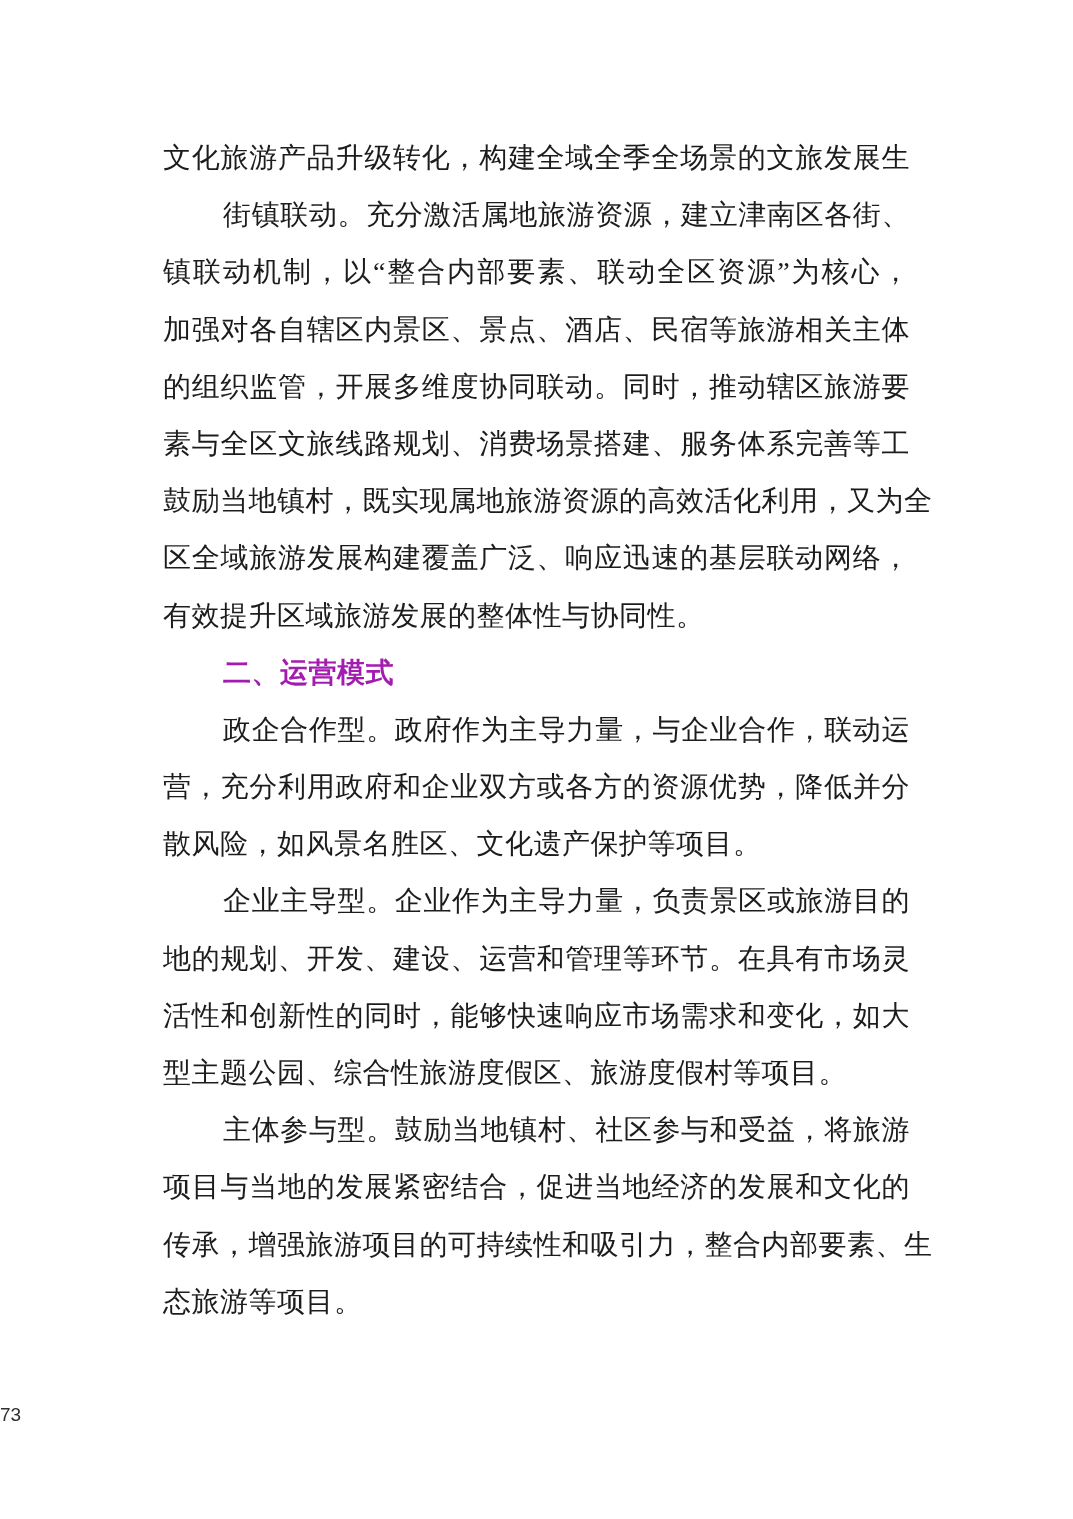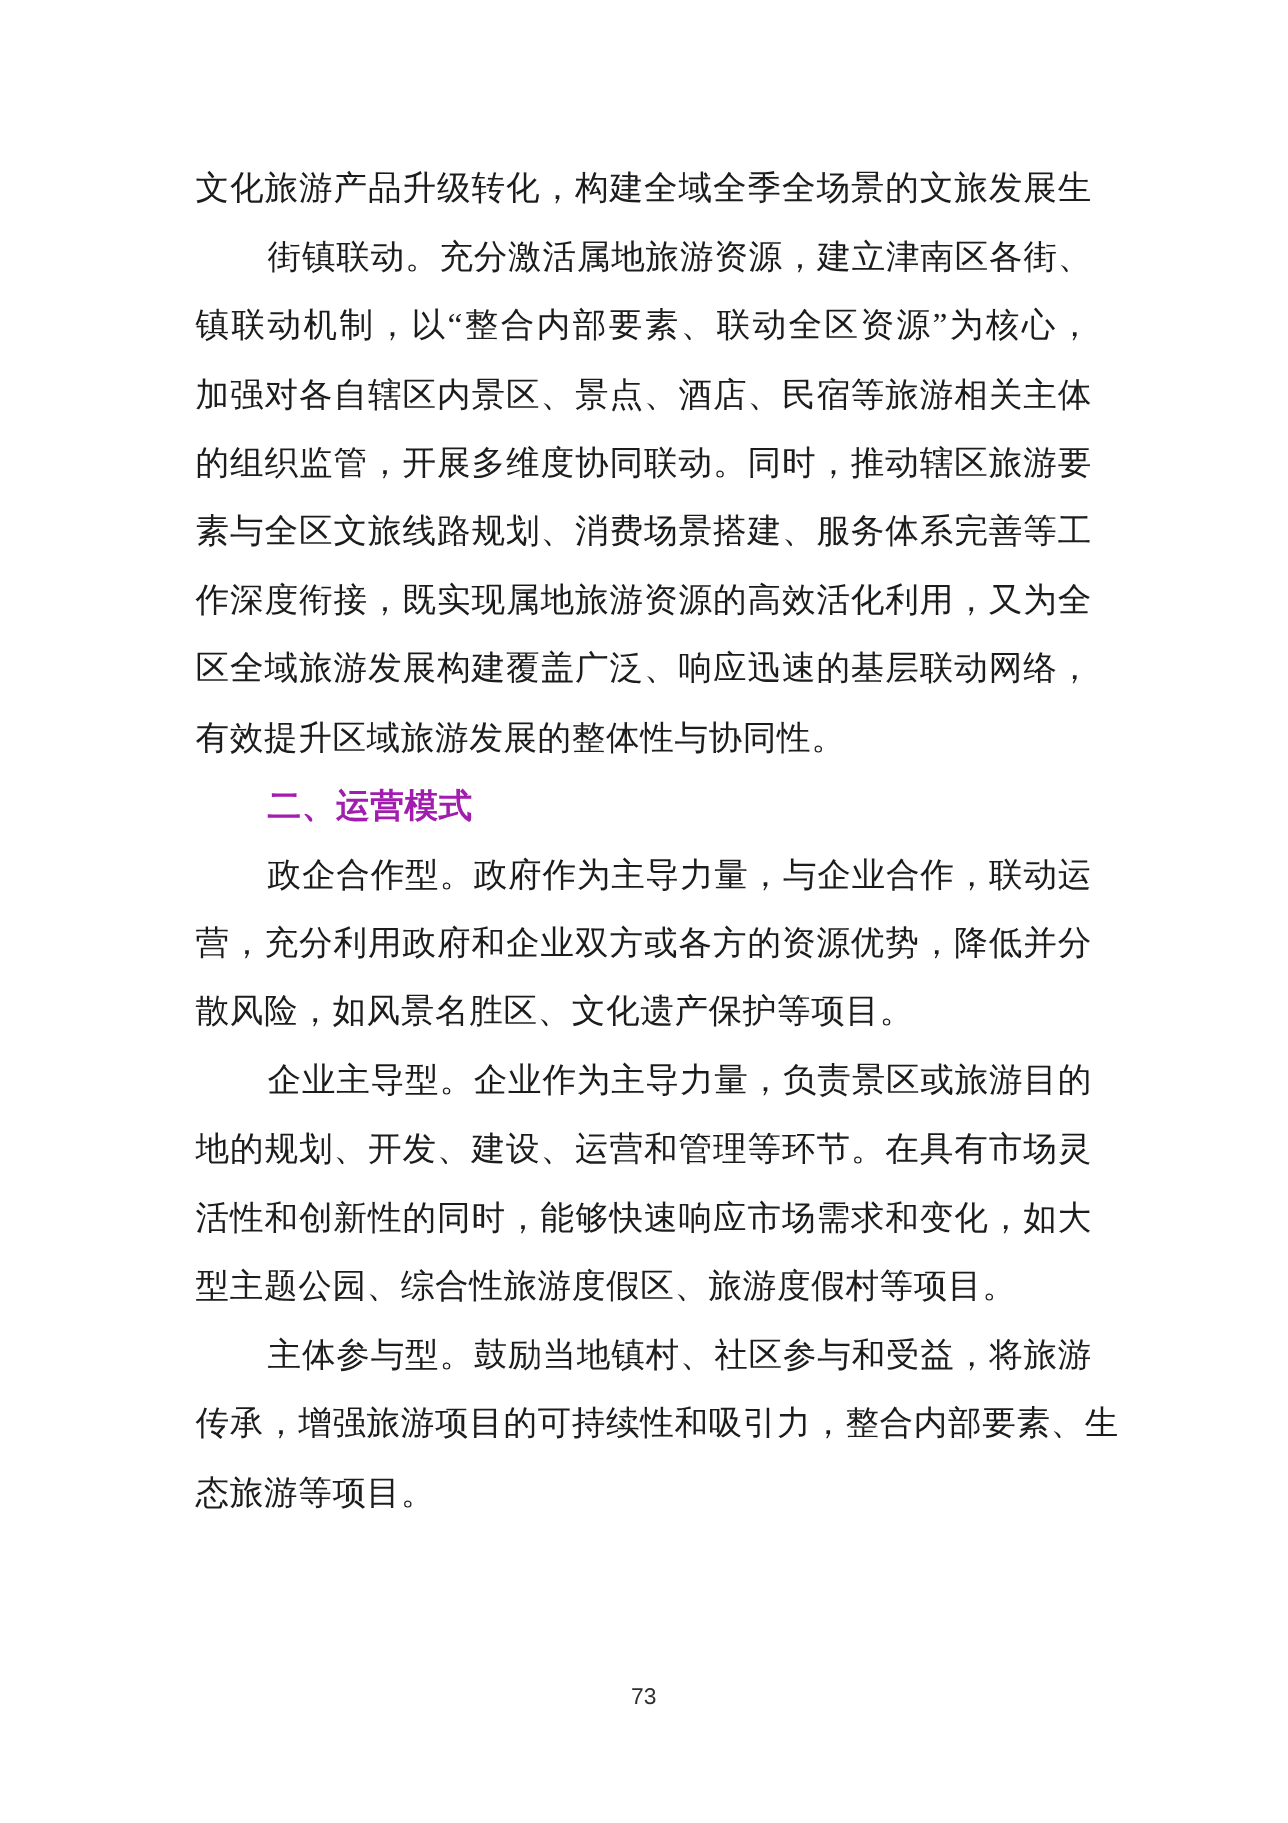--- a/index.html
+++ b/index.html
@@ -43,21 +43,21 @@
   }
   .ln.heading {
     font-weight: bold;
     color: #a21caf;
   }
   .page-footer {
     position: absolute;
     top: 1404px;
     left: 0;
     width: 100%;
-    text-align: center;
+    text-align: left;
   }
   .page-number {
     font-family: "Liberation Sans", "DejaVu Sans", sans-serif;
     font-size: 19px;
     color: #2f2f2f;
     display: inline-block;
   }
 </style>
 </head>
 <body>
@@ -66,36 +66,37 @@
 
   <div class="text-column">
 
     <div class="ln">文化旅游产品升级转化，构建全域全季全场景的文旅发展生</div>
 
     <div class="ln indent">街镇联动。充分激活属地旅游资源，建立津南区各街、</div>
     <div class="ln">镇联动机制，以“整合内部要素、联动全区资源”为核心，</div>
     <div class="ln">加强对各自辖区内景区、景点、酒店、民宿等旅游相关主体</div>
     <div class="ln">的组织监管，开展多维度协同联动。同时，推动辖区旅游要</div>
     <div class="ln">素与全区文旅线路规划、消费场景搭建、服务体系完善等工</div>
-    <div class="ln">作深度衔接，既实现属地旅游资源的高效活化利用，又为全</div>
+    <div class="ln">鼓励当地镇村，既实现属地旅游资源的高效活化利用，又为全</div>
     <div class="ln">区全域旅游发展构建覆盖广泛、响应迅速的基层联动网络，</div>
     <div class="ln last">有效提升区域旅游发展的整体性与协同性。</div>
 
     <div class="ln last indent heading">二、运营模式</div>
 
     <div class="ln indent">政企合作型。政府作为主导力量，与企业合作，联动运</div>
     <div class="ln">营，充分利用政府和企业双方或各方的资源优势，降低并分</div>
     <div class="ln last">散风险，如风景名胜区、文化遗产保护等项目。</div>
 
     <div class="ln indent">企业主导型。企业作为主导力量，负责景区或旅游目的</div>
     <div class="ln">地的规划、开发、建设、运营和管理等环节。在具有市场灵</div>
     <div class="ln">活性和创新性的同时，能够快速响应市场需求和变化，如大</div>
     <div class="ln last">型主题公园、综合性旅游度假区、旅游度假村等项目。</div>
 
     <div class="ln indent">主体参与型。鼓励当地镇村、社区参与和受益，将旅游</div>
+    <div class="ln">项目与当地的发展紧密结合，促进当地经济的发展和文化的</div>
     <div class="ln">传承，增强旅游项目的可持续性和吸引力，整合内部要素、生</div>
     <div class="ln last">态旅游等项目。</div>
 
   </div>
 
   <div class="page-footer">
     <span class="page-number">73</span>
   </div>
 
 </div>

